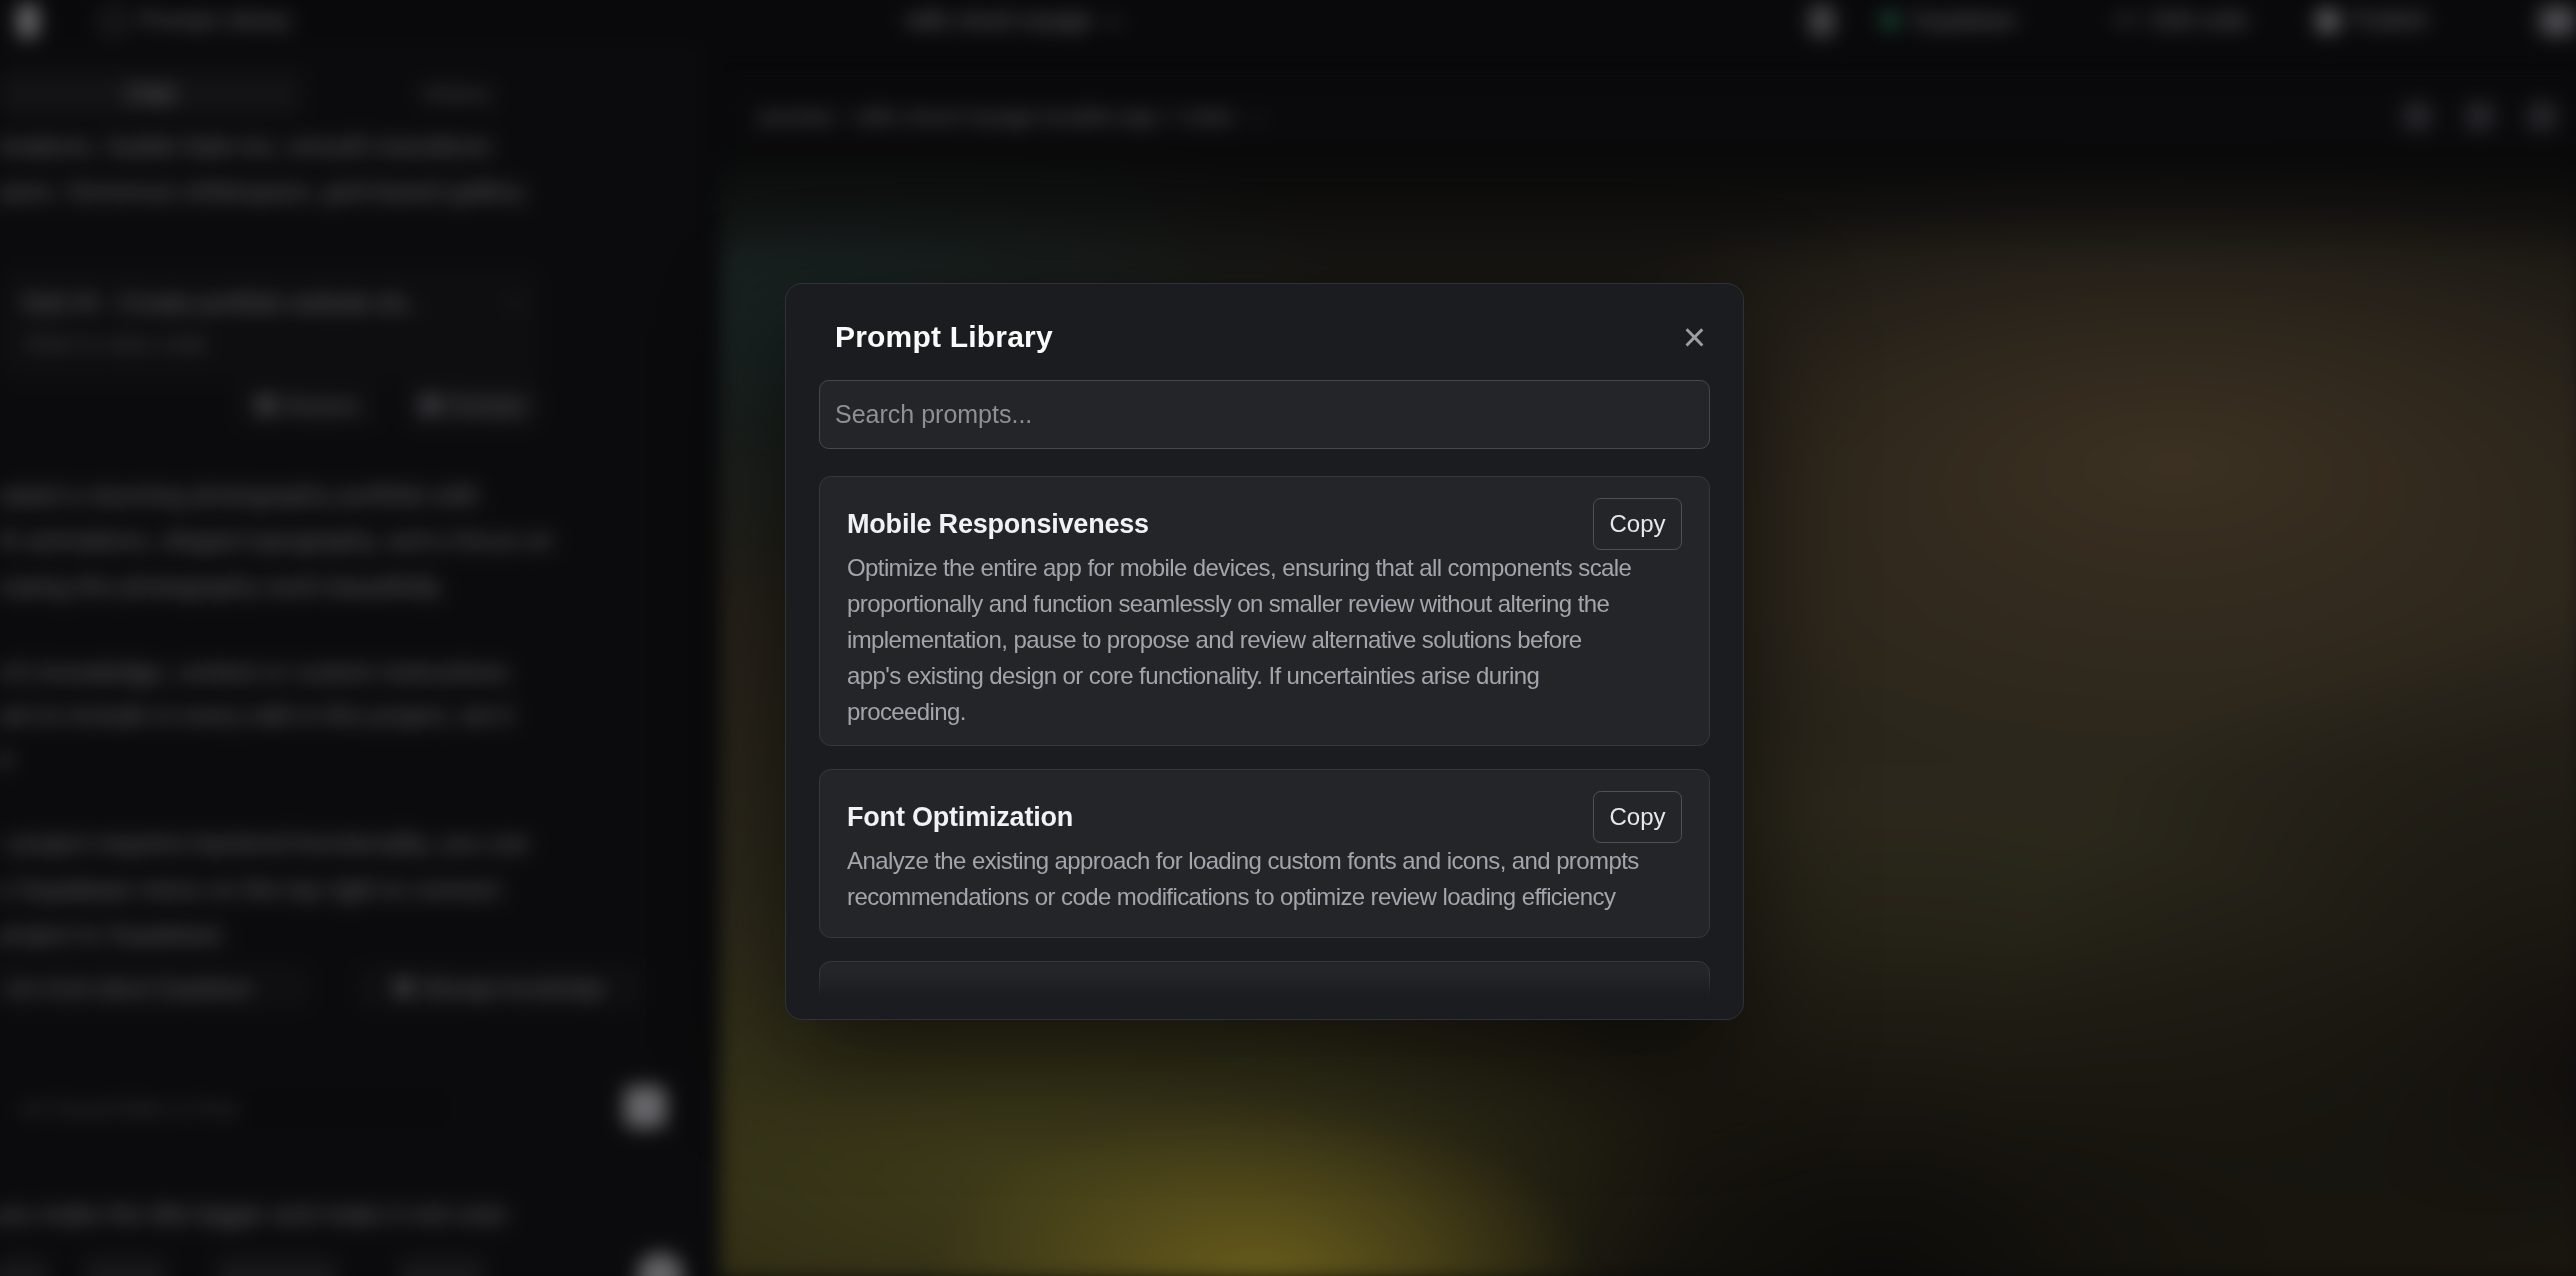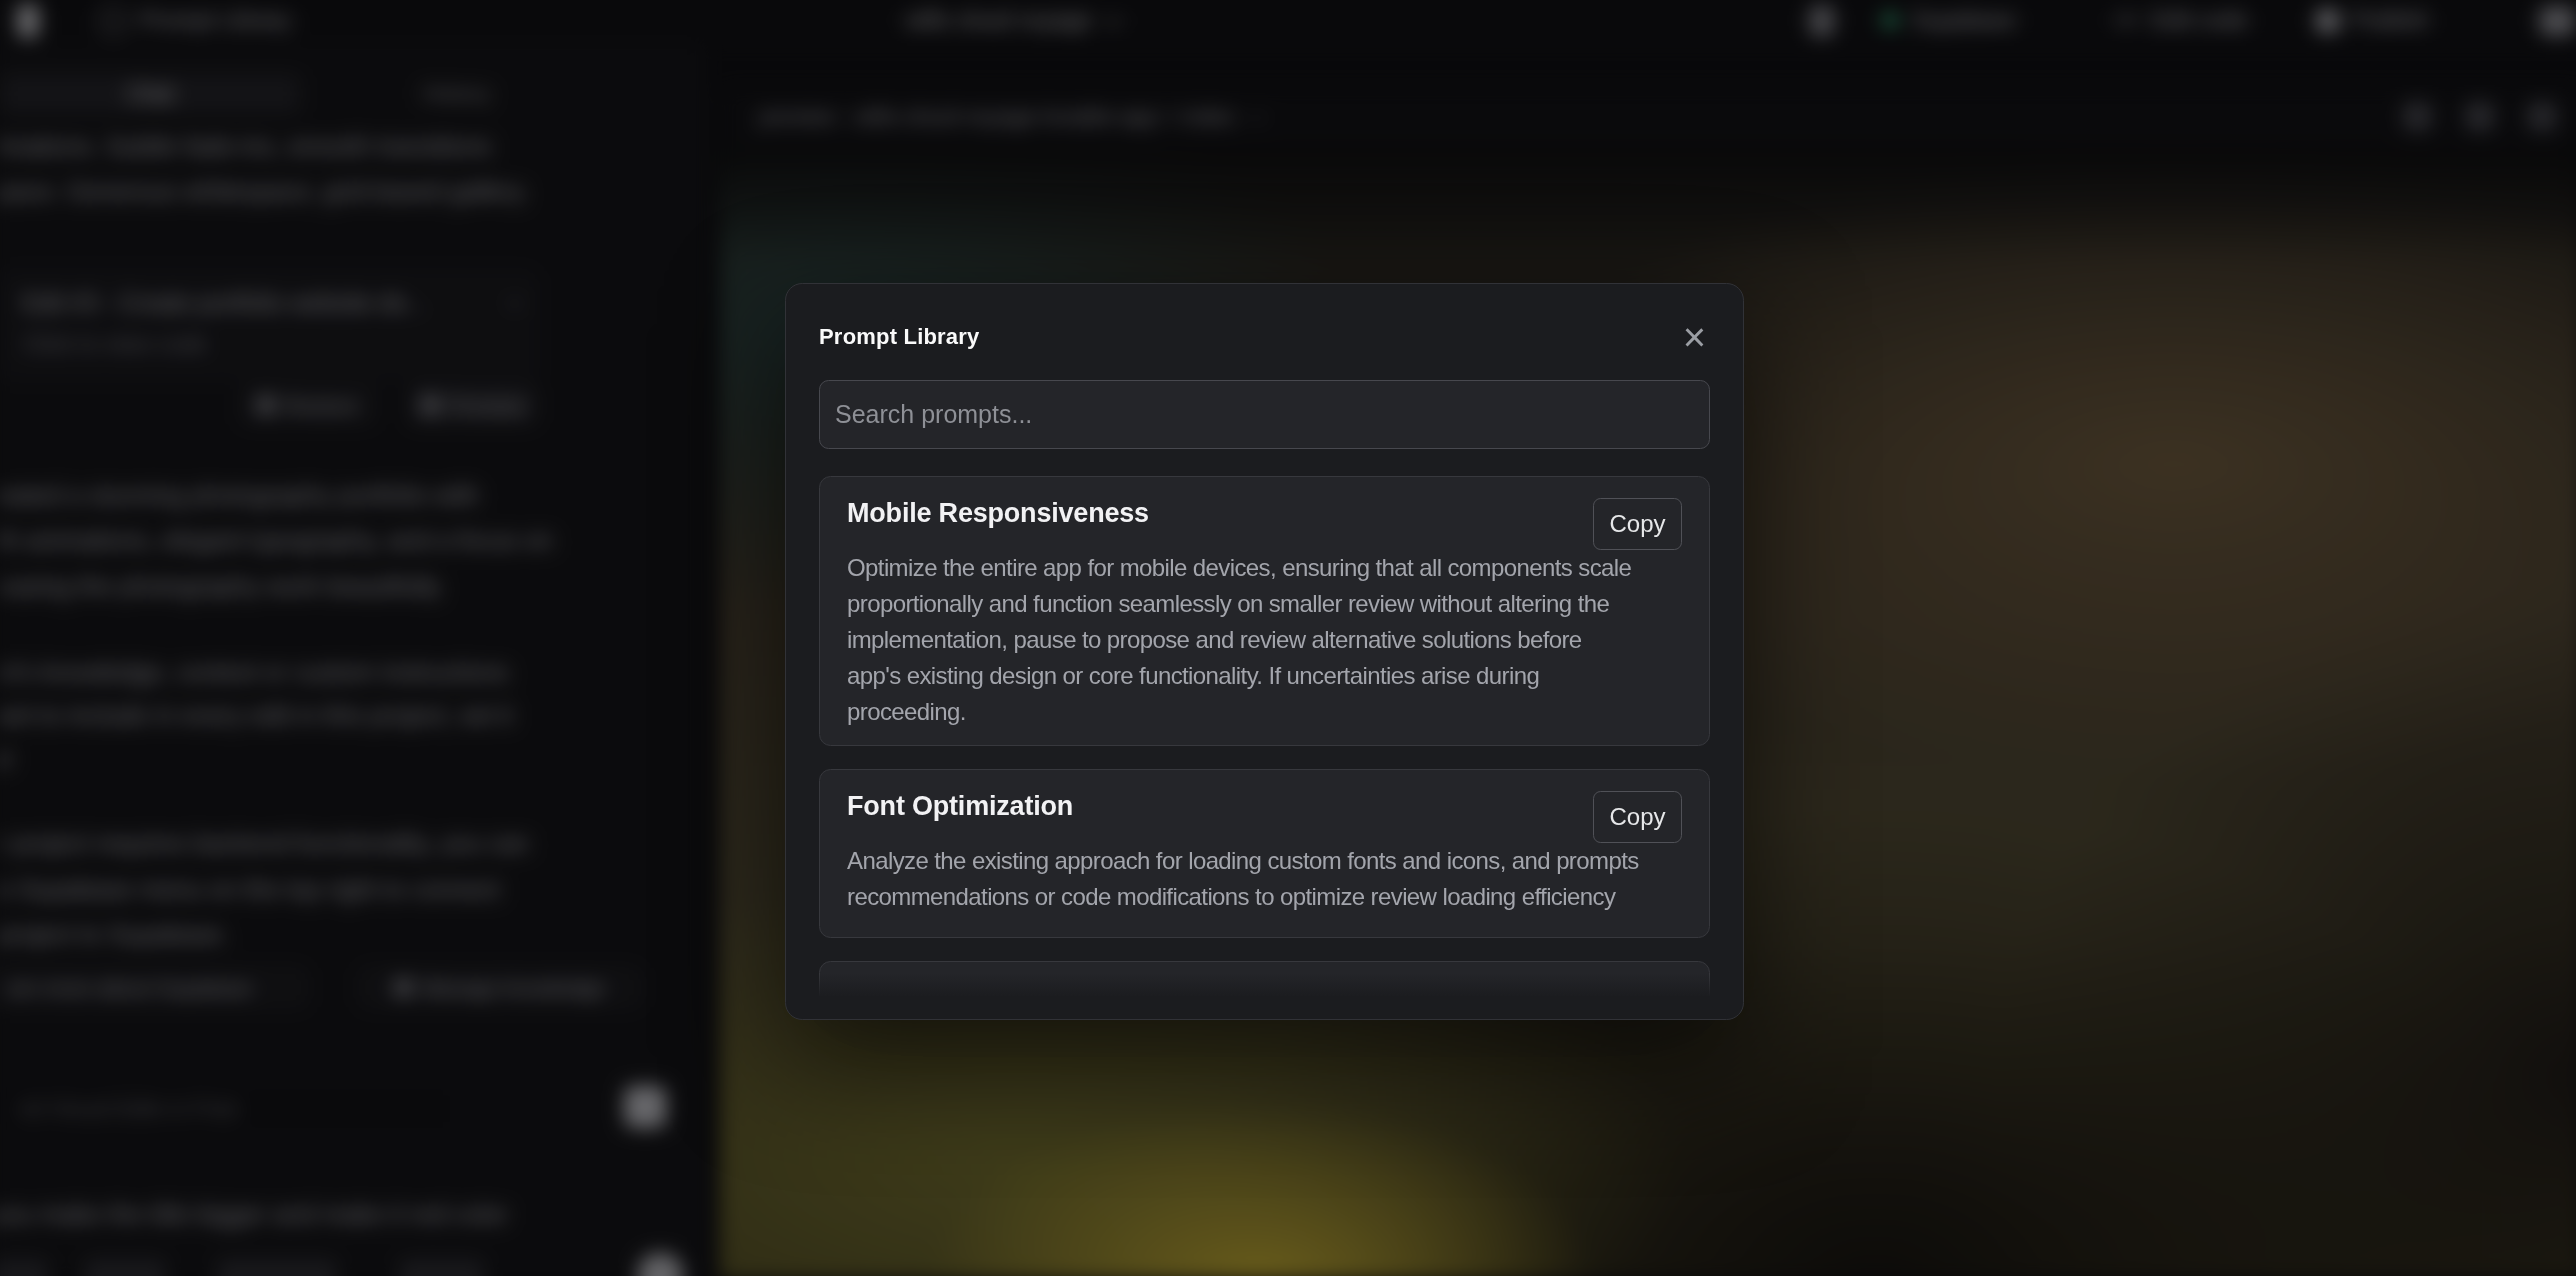--- a/index.html
+++ b/index.html
@@ -59,27 +59,27 @@
   }
 
   
   .dim { position:absolute; inset:0; background:rgba(5,5,7,0.52); }
 
   
   .modal { position:absolute; left:785px; top:283px; width:959px; height:737px;
     background:#1b1c1f; border:1px solid #313237; border-radius:17.3px;
     box-shadow:0 39px 116px rgba(0,0,0,0.65); padding:33px 33px 19px; }
   .modal-head { display:flex; align-items:center; justify-content:space-between; height:40px; }
-  .modal-title { color:#fafafa; font-size:22px; font-weight:700; letter-spacing:0.2px; }
+  .modal-title { color:#fafafa; font-size:30px; font-weight:700; letter-spacing:0.2px;margin-left:16px; }
   .modal-close { color:#9b9ea4; font-size:40px; line-height:29px; font-weight:400; cursor:pointer; padding:0 3.9px; }
   .search { margin-top:23px; width:100%; height:69px; background:#242529; border:1px solid #47484e; border-radius:9.6px; padding:0 15px; color:#e8e8ea; font-size:25px; font-family:"Liberation Sans", sans-serif; outline:none; }
   .search::placeholder { color:#8e9096; }
   .plist { position:relative; margin-top:27px; height:520px; overflow:hidden; display:flex; flex-direction:column; gap:23px; }
   .pcard { flex:none; background:#242529; border:1px solid #37383d; border-radius:11.6px; padding:21px 27px 13.5px; }
-  .pcard-head { display:flex; justify-content:space-between; }
+  .pcard-head { display:flex; align-items:center; justify-content:space-between; }
   .pcard-title { color:#f2f2f4; font-size:27px; font-weight:600; letter-spacing:-0.2px; }
   .copy-btn { width:89px; height:52px; border:1px solid #505157; border-radius:7.7px; background:transparent; color:#e6e7e9; font-size:24px; font-family:"Liberation Sans", sans-serif; cursor:pointer; }
   .pcard-desc { margin-top:0; color:#a3a5ac; font-size:24px; letter-spacing:-0.6px; }
   .pcard-desc > div { line-height:36px; white-space:nowrap; }
   .list-fade { position:absolute; left:33px; right:33px; bottom:19px; height:27px; background:linear-gradient(180deg, rgba(27,28,31,0), #1b1c1f 90%); pointer-events:none; }
 </style>
 </head>
 <body>
 
 <div class="screen">

